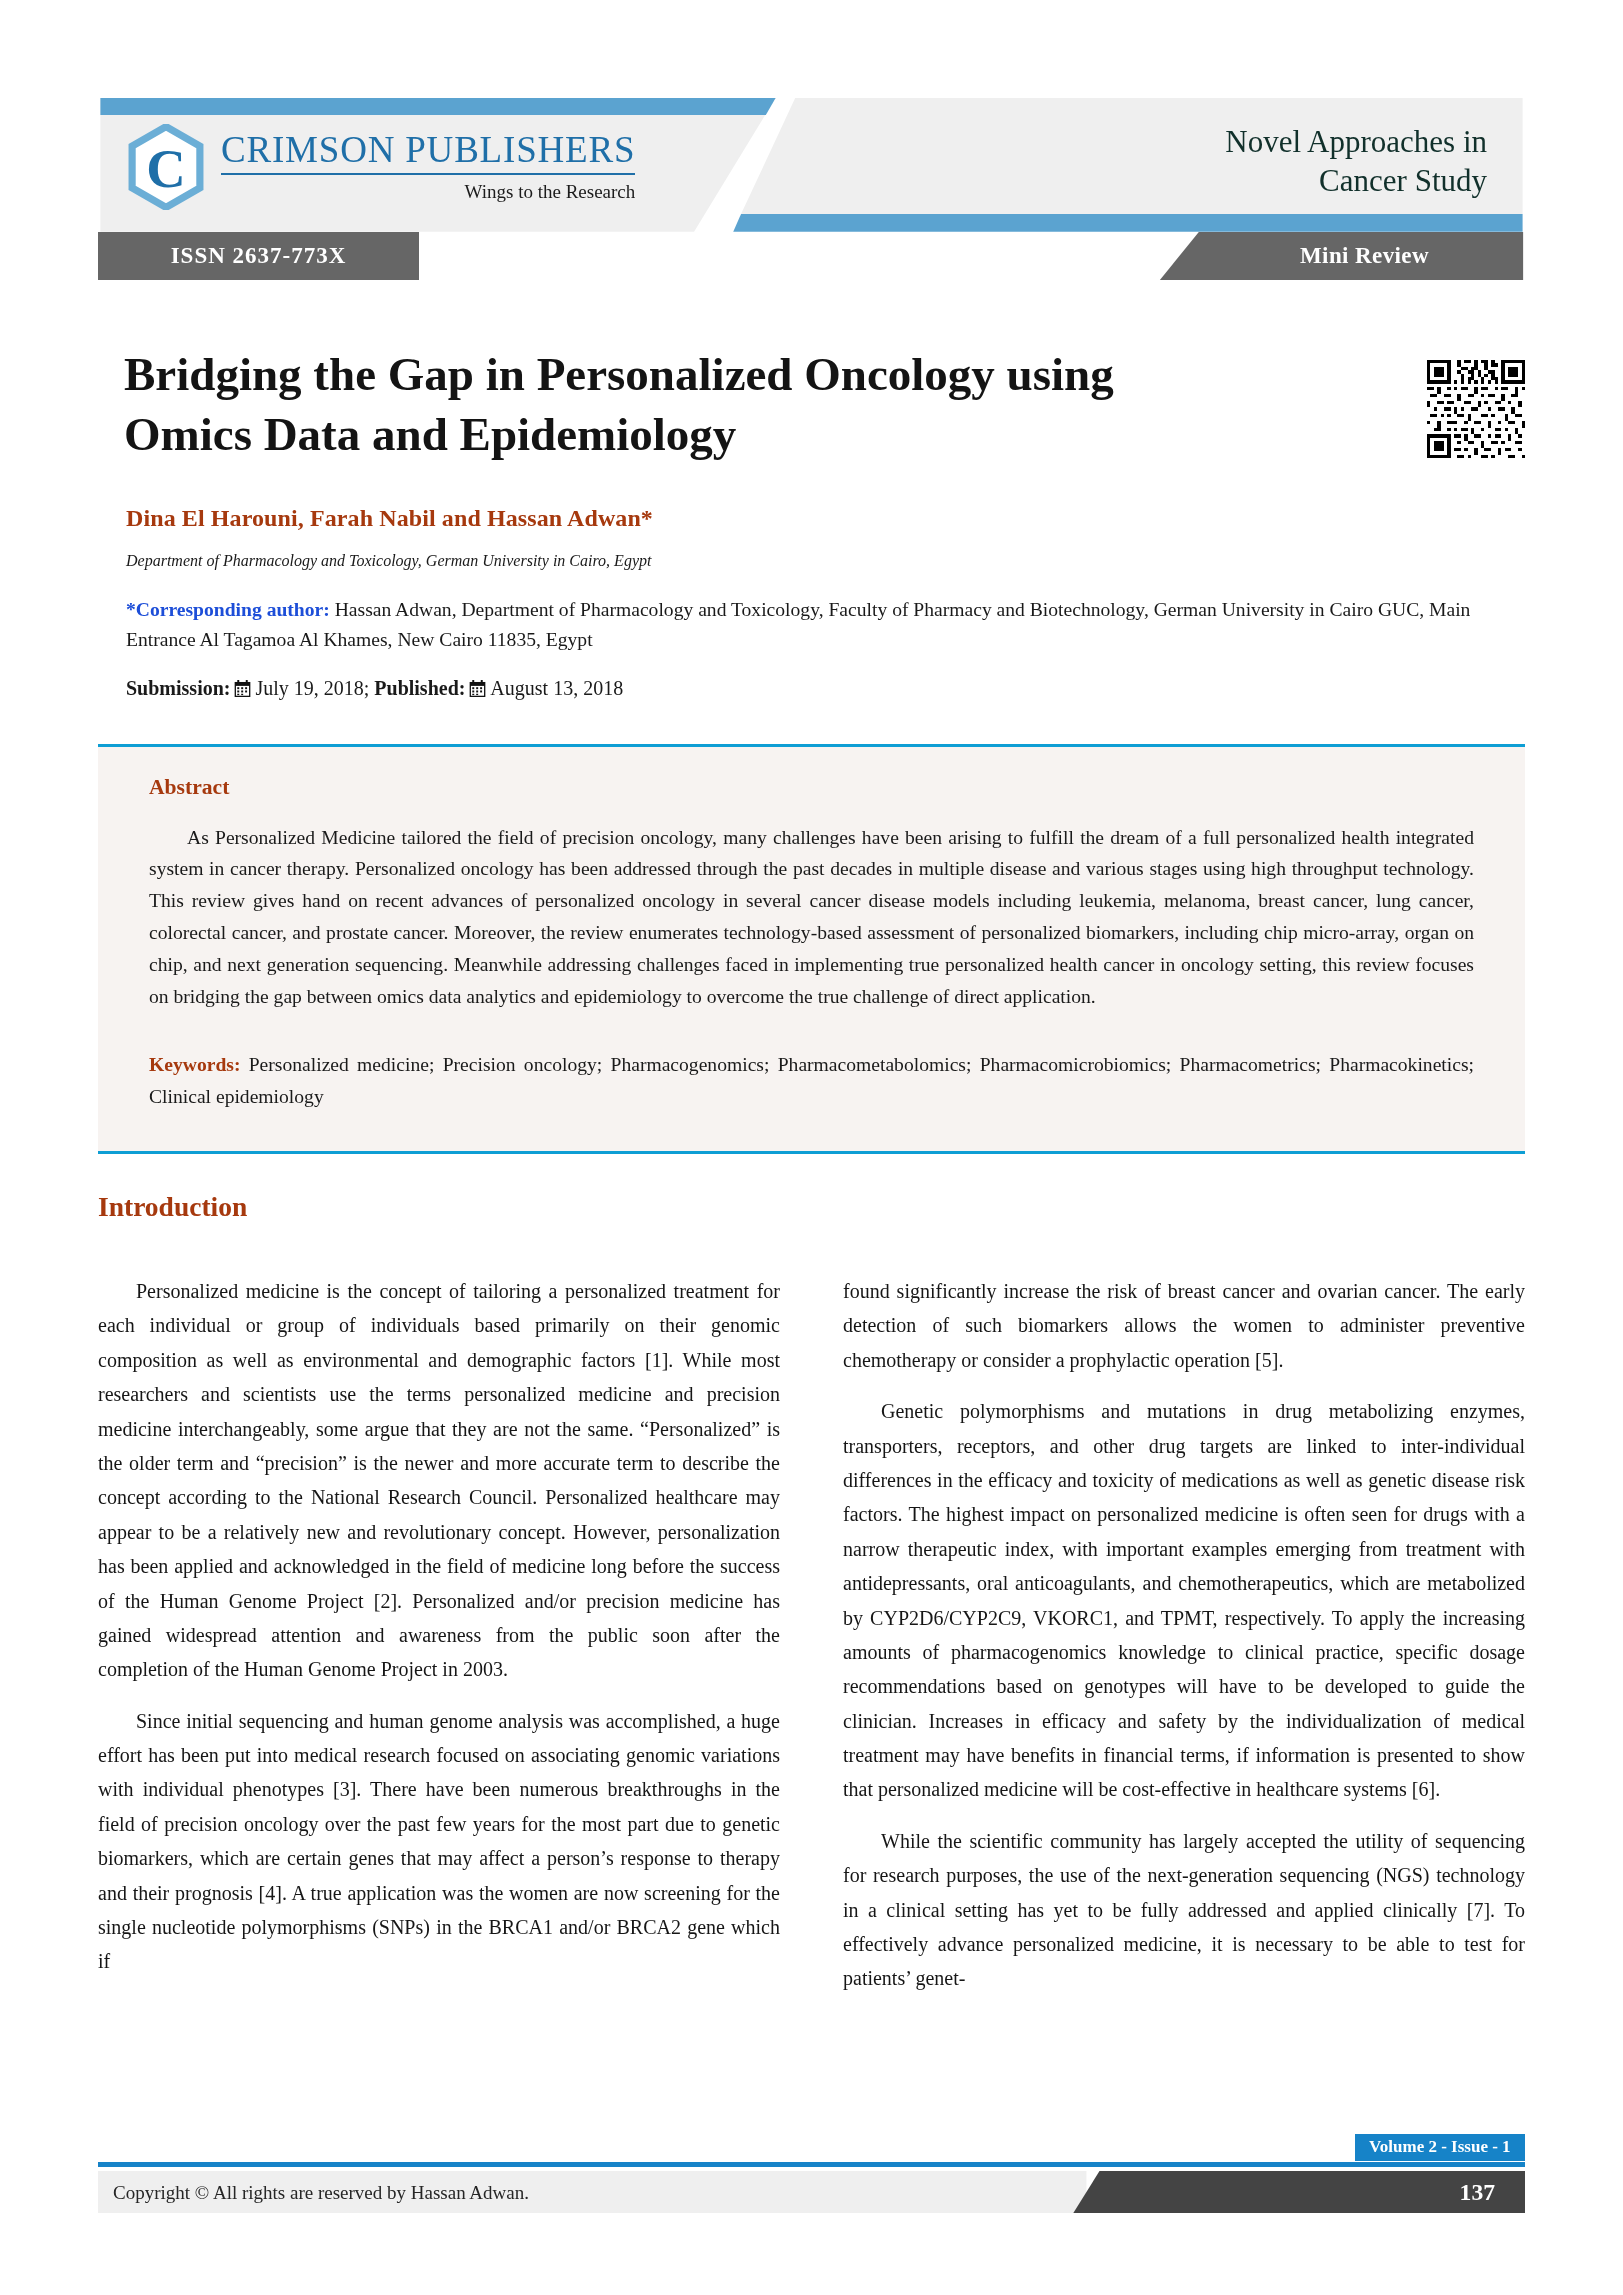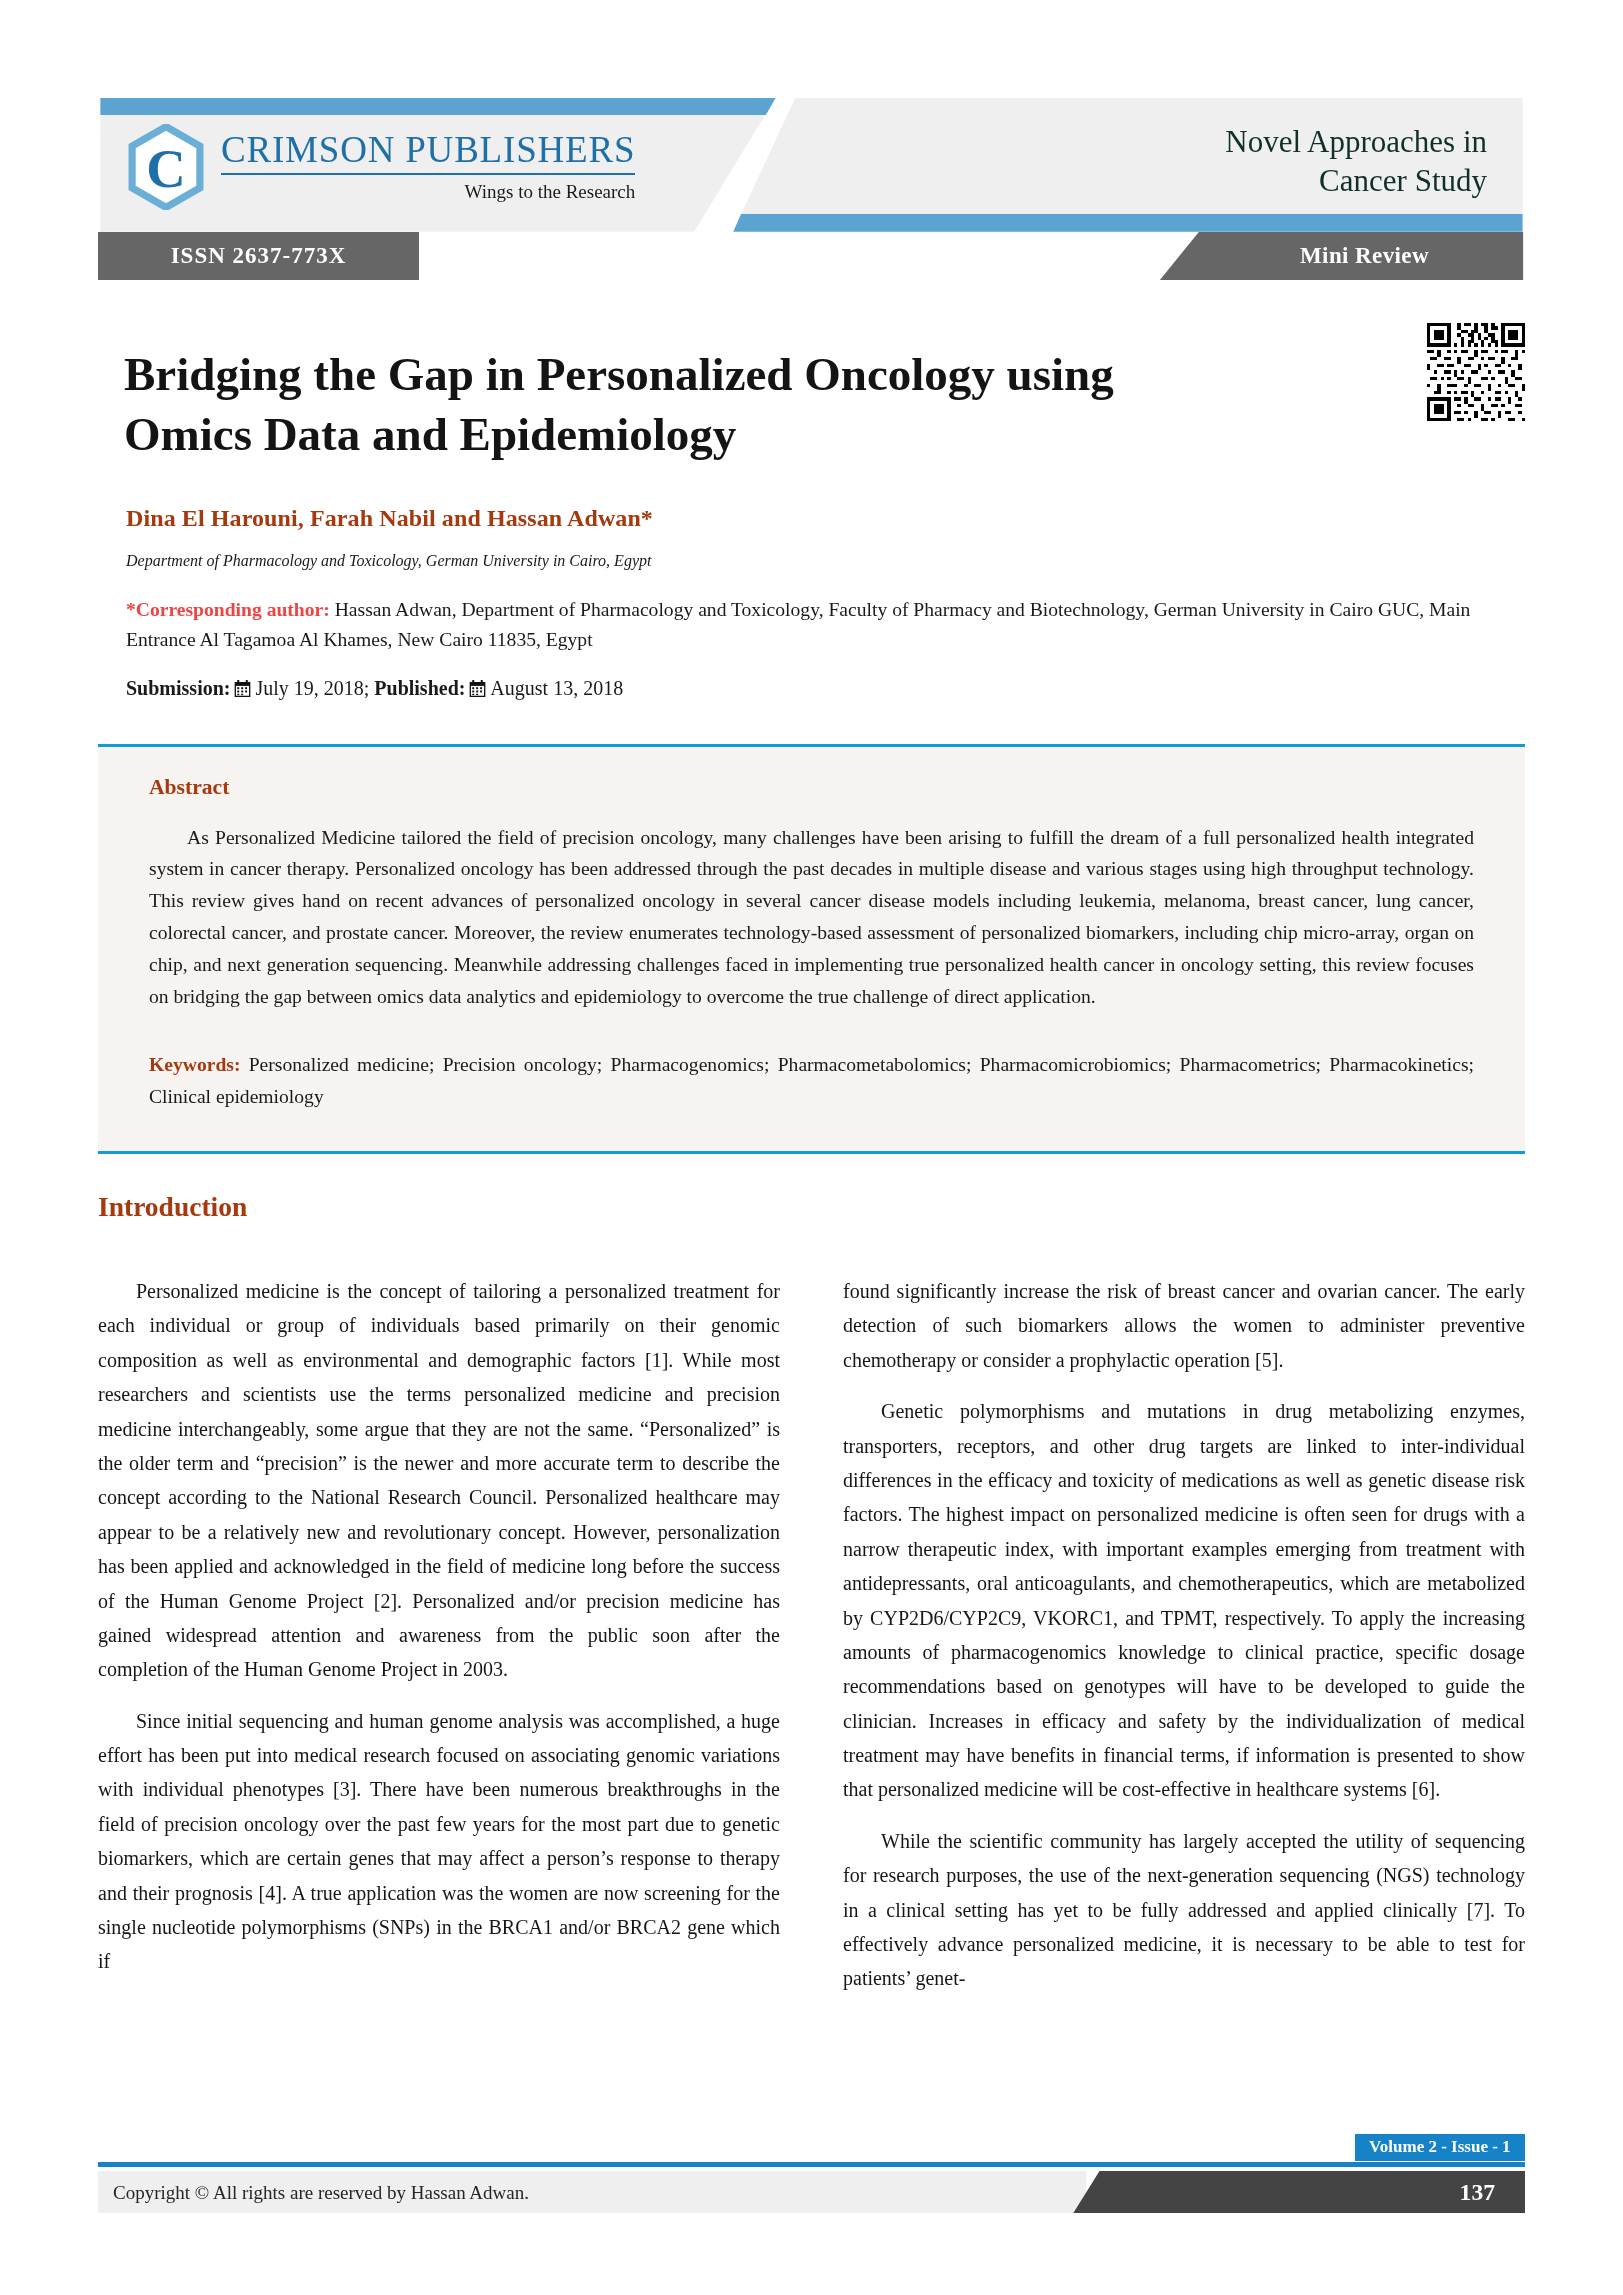--- a/index.html
+++ b/index.html
@@ -130,21 +130,21 @@
     pointer-events: none;
   }
 
   
   .title-row {
     position: absolute;
     left: 124px;
     top: 314px;
     width: 1401px;
     display: flex;
-    align-items: flex-start;
+    align-items: center;
     justify-content: space-between;
   }
   .article-title {
     font-family: "Liberation Serif", serif;
     font-weight: bold;
     font-size: 47px;
     line-height: 1.26;
     color: #141414;
     max-width: 1106px;
     white-space: pre-line;
@@ -180,21 +180,21 @@
   }
   .corr {
     margin-top: 25px;
     font-family: "Liberation Serif", serif;
     font-size: 19.6px;
     line-height: 1.55;
     color: #1a1a1a;
     max-width: 1394px;
   }
   .corr b {
-    color: #ef4444;
+    color: #1d4ed8;
     font-weight: bold;
   }
   .dates {
     margin-top: 22px;
     font-family: "Liberation Serif", serif;
     font-size: 20px;
     color: #1a1a1a;
   }
   .dates b { font-weight: bold; }
   .cal {

